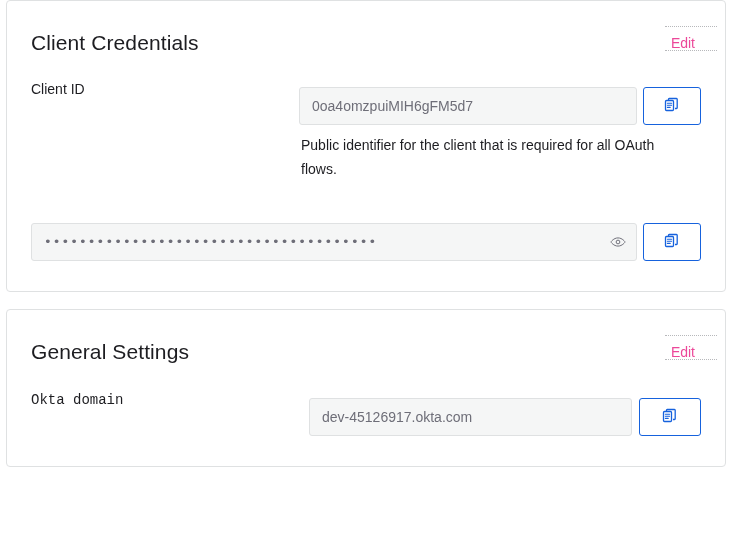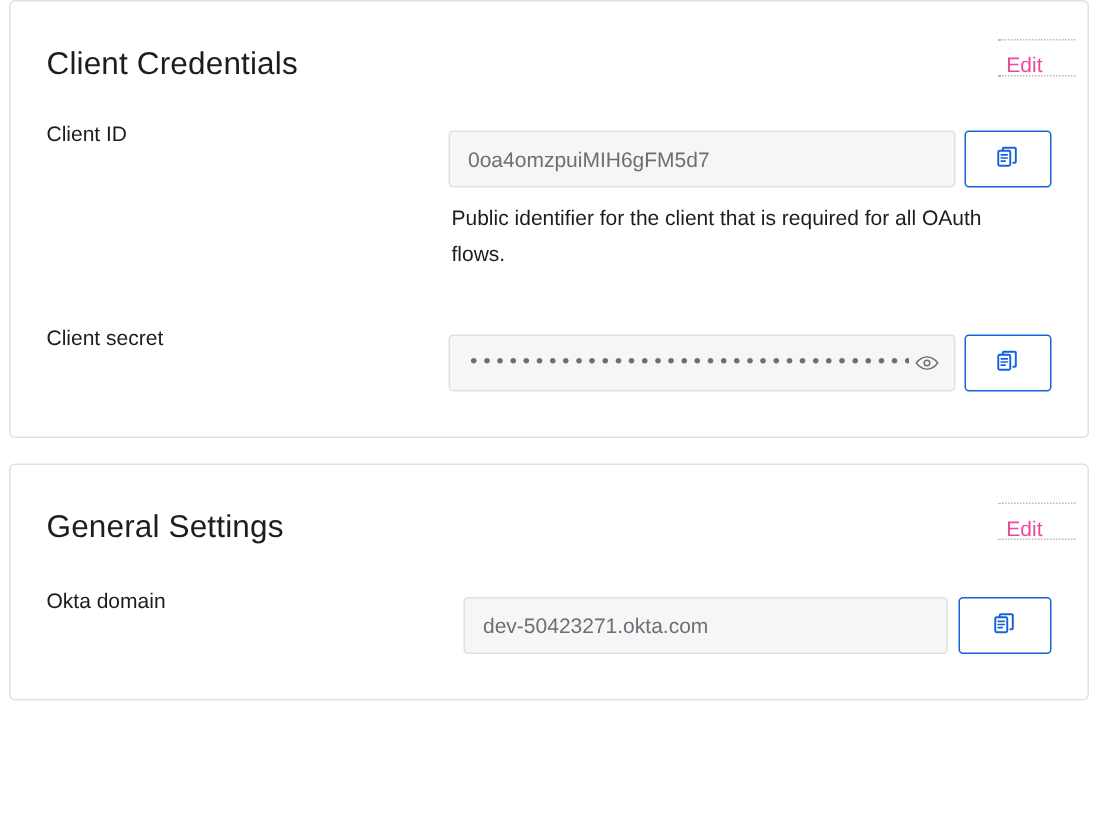--- a/index.html
+++ b/index.html
@@ -174,21 +174,21 @@
     color: #1d1d21;
     line-height: 24px;
     margin: 8px 0 0 2px;
     max-width: 376px;
   }
 
   .row-spacer { height: 18px; }
 
   
   .card2 .rows { padding-top: 12px; }
-  .card2 .row-label { width: 278px; flex: 0 0 278px; }
+  .card2 .row-label { width: 278px; flex: 0 0 278px; font-family: Liberation Mono, monospace; }
   .card2 .input-box { padding-right: 12px; }
   .card2 .copy-btn { width: 62px; flex: 0 0 62px; margin-left: 7px; }
 </style>
 </head>
 <body>
 
 <div class="page">
 
   <section class="card card1">
     <div class="card-header">
@@ -217,21 +217,20 @@
               </span>
             </button>
           </div>
           <p class="help-text">Public identifier for the client that is required for all OAuth flows.</p>
         </div>
       </div>
 
       <div class="row-spacer"></div>
 
       <div class="row">
-        <div class="row-label">Client secret</div>
         <div class="row-field">
           <div class="field-line">
             <div class="input-box">
               <span class="secret-dots">••••••••••••••••••••••••••••••••••••••</span>
               <button class="eye-btn">
                 <svg width="16" height="12" viewBox="0 0 18 12" aria-hidden="true">
                   <path d="M1 6s3-4.6 8-4.6S17 6 17 6s-3 4.6-8 4.6S1 6 1 6z" fill="none" stroke="#6e6e78" stroke-width="1.1"></path>
                   <circle cx="9" cy="6" r="2.1" fill="none" stroke="#6e6e78" stroke-width="1.1"></circle>
                 </svg>
               </button>
@@ -259,21 +258,21 @@
         <a class="edit-link">Edit</a>
       </span>
     </div>
 
     <div class="rows">
       <div class="row">
         <div class="row-label">Okta domain</div>
         <div class="row-field">
           <div class="field-line">
             <div class="input-box">
-              <span class="input-value">dev-50423271.okta.com</span>
+              <span class="input-value">dev-45126917.okta.com</span>
             </div>
             <button class="copy-btn">
               <span>
                 <svg width="16" height="16" viewBox="0 0 16 16" aria-hidden="true">
                   <rect x="1.5" y="3.5" width="8" height="10" rx="1" fill="none" stroke="#1662dd" stroke-width="1.3"></rect>
                   <path d="M4.5 3.5V2.2a.7.7 0 0 1 .7-.7h7.3a.7.7 0 0 1 .7.7v8.6a.7.7 0 0 1-.7.7H11" fill="none" stroke="#1662dd" stroke-width="1.3"></path>
                   <path d="M3.4 6.2h4.2M3.4 8.3h4.2M3.4 10.4h2.8" stroke="#1662dd" stroke-width="1.1" stroke-linecap="round"></path>
                 </svg>
               </span>
             </button>

